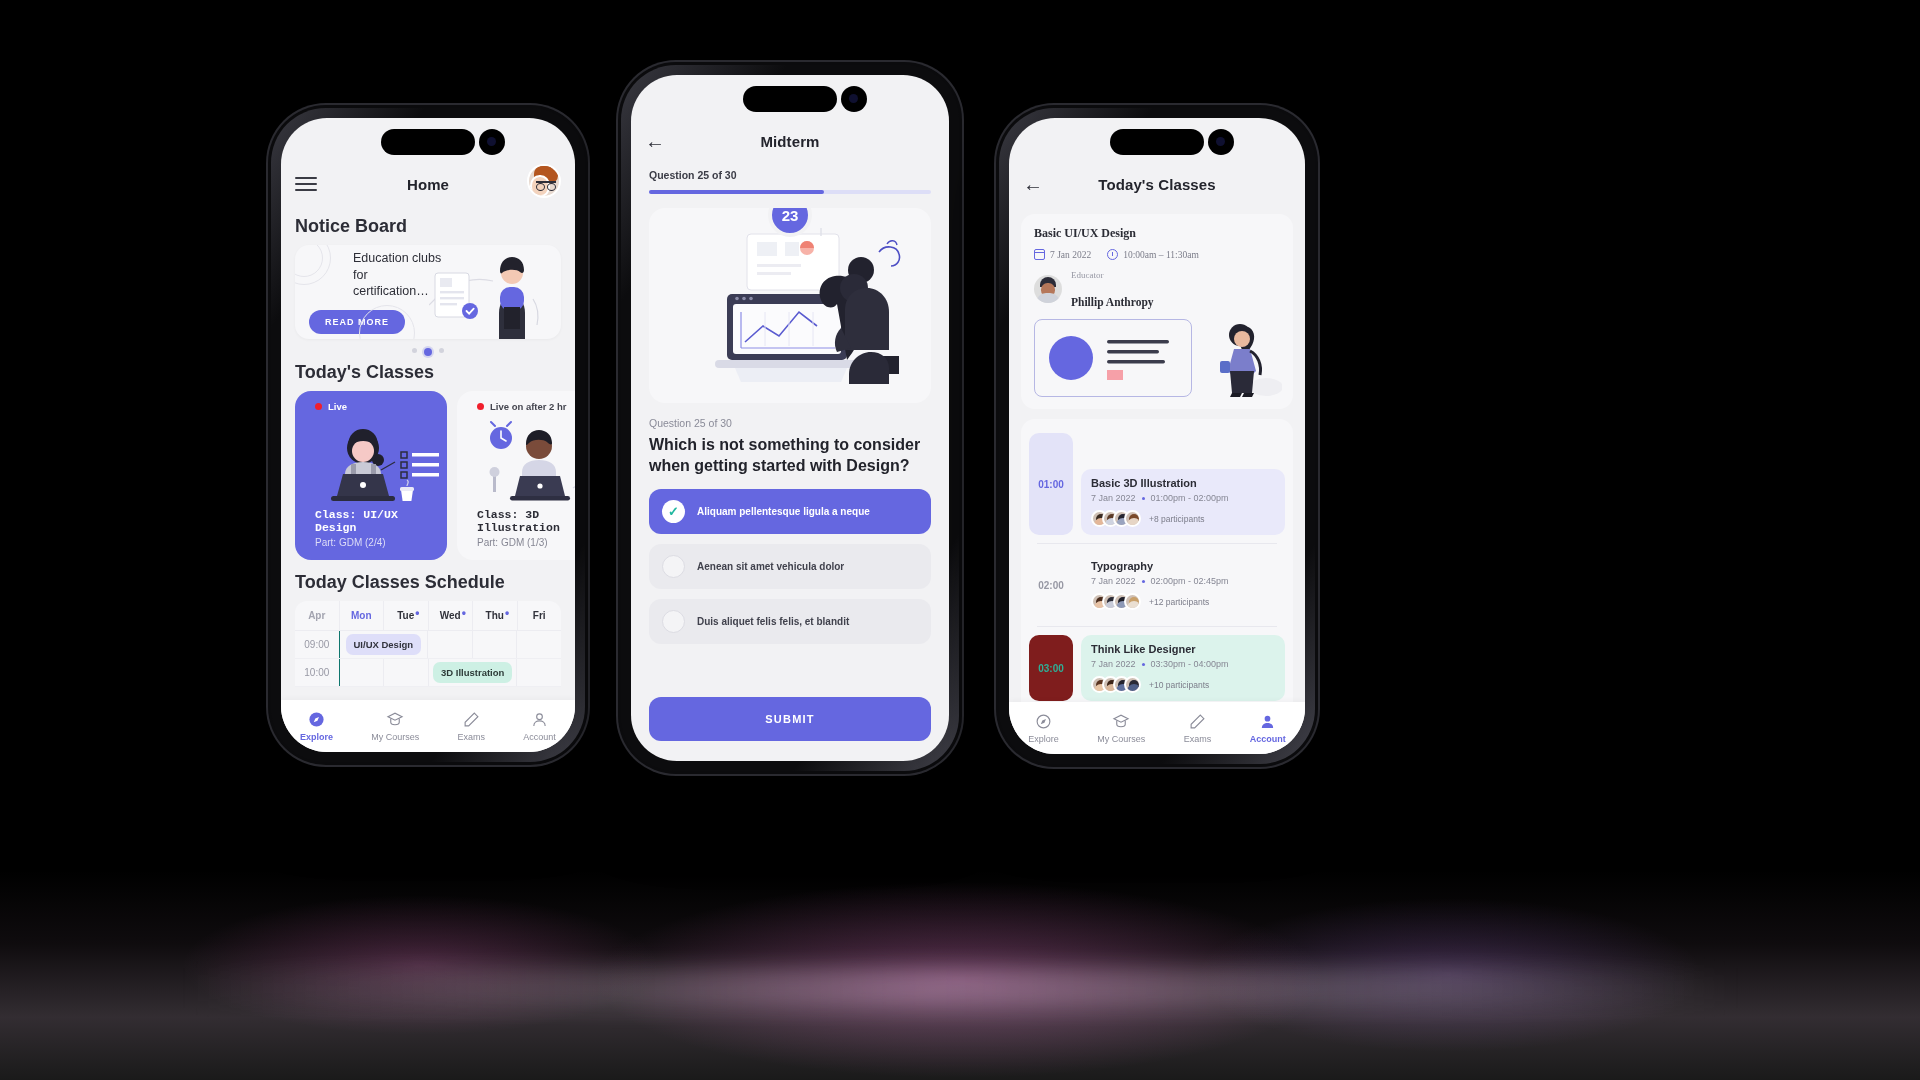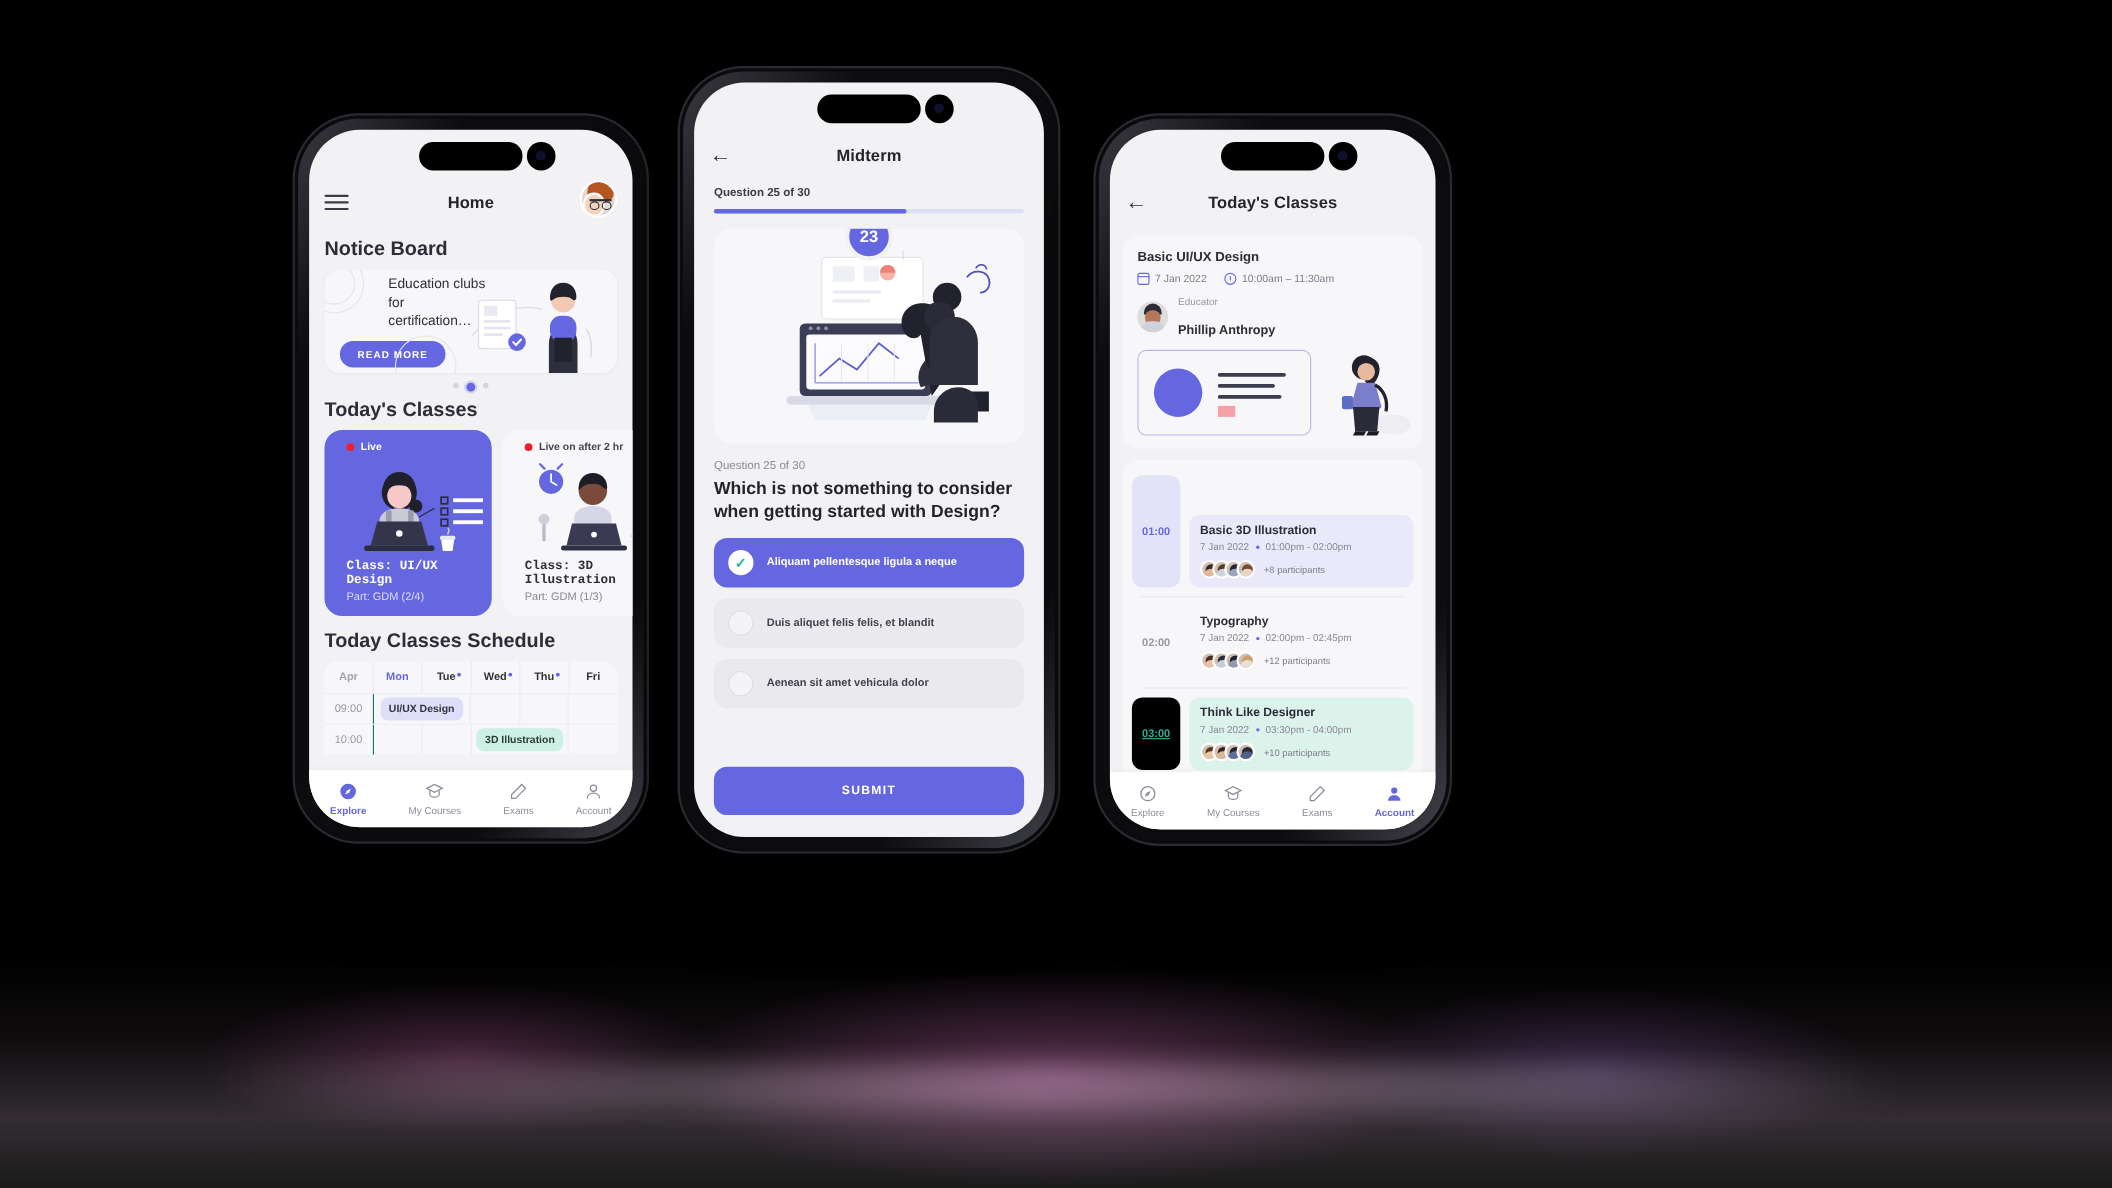--- a/index.html
+++ b/index.html
@@ -191,21 +191,21 @@
   .opt-text { font-size:10px; font-weight:600; }
   .option.sel .opt-text { color:#fff; }
   .option.idle .opt-text { color:#41424d; }
   .submit {
     position:absolute; left:18px; right:18px; bottom:20px; height:44px;
     background:#6567e0; color:#fff; border:none; border-radius:12px;
     font-size:11px; font-weight:700; letter-spacing:1.2px; font-family:inherit; cursor:pointer;
   }
 
   
-  .detail-card { margin:4px 12px 0; background:#f7f7f9; border-radius:14px; padding:12px 13px; }
+  .detail-card { margin:4px 12px 0; background:#f7f7f9; border-radius:14px; padding:12px 13px;font-family:Liberation Serif, serif; }
   .d-title { font-size:12px; font-weight:700; color:#2b2c35; }
   .d-meta { display:flex; align-items:center; gap:16px; margin-top:8px; font-size:9.5px; color:#7b7c89; }
   .d-meta span { display:flex; align-items:center; gap:5px; }
   .ico-cal { width:11px; height:11px; border:1.4px solid #6567e0; border-radius:2px; position:relative; }
   .ico-cal::before { content:""; position:absolute; left:-1.4px; right:-1.4px; top:1.5px; height:1.4px; background:#6567e0; }
   .ico-clock { width:11px; height:11px; border:1.4px solid #6567e0; border-radius:50%; position:relative; }
   .ico-clock::after { content:""; position:absolute; left:4px; top:2px; width:1.2px; height:4px; background:#6567e0; }
   .educator { display:flex; align-items:center; gap:9px; margin-top:10px; }
   .edu-av { width:28px; height:28px; border-radius:50%; background:#ddd; position:relative; overflow:hidden; flex:0 0 auto; }
   .edu-av .h { position:absolute; left:6px; top:2px; width:16px; height:10px; background:#2c2c38; border-radius:8px 8px 0 0; }
@@ -217,21 +217,21 @@
   .d-panel { flex:1; height:100%; border:1.5px solid #b6b7e4; border-radius:8px; display:flex; align-items:center; gap:10px; padding:0 10px; }
 
   .agenda { margin:10px 12px 0; background:#f7f7f9; border-radius:14px; padding:8px; }
   .ag-row { display:flex; gap:8px; align-items:stretch; padding:6px 0; }
   .ag-time {
     width:44px; flex:0 0 44px; border-radius:10px; display:flex; align-items:center;
     justify-content:center; font-size:10px; font-weight:600;
   }
   .ag-time.pu { background:#e3e3f8; color:#6567e0; }
   .ag-time.pl { background:transparent; color:#9798a4; }
-  .ag-time.mi { background:#000000; color:#2fae96;text-decoration:underline; }
+  .ag-time.mi { background:#7f1d1d; color:#2fae96; }
   .ag-body { flex:1; border-radius:10px; padding:8px 10px; }
   .ag-body.pu { background:#e9e9fa;margin-top:36px; }
   .ag-body.pl { background:transparent; }
   .ag-body.mi { background:#dcf3ec; }
   .ag-title { font-size:11px; font-weight:700; color:#2b2c35; }
   .ag-sub { font-size:9px; color:#868794; margin-top:4px; display:flex; align-items:center; gap:6px; }
   .ag-sub .sep { width:3px; height:3px; border-radius:50%; background:#6567e0; display:inline-block; }
   .faces { display:flex; align-items:center; margin-top:7px; }
   .face { width:17px; height:17px; border-radius:50%; border:2px solid #fff; margin-left:-6px; background:#cfc0b5; position:relative; overflow:hidden; }
   .face:first-child { margin-left:0; }
@@ -492,25 +492,25 @@
       <div class="qnum">Question 25 of 30</div>
       <div class="qtext">Which is not something to consider when getting started with Design?</div>
 
       <div class="options">
         <div class="option sel">
           <span class="opt-circle">✓</span>
           <span class="opt-text">Aliquam pellentesque ligula a neque</span>
         </div>
         <div class="option idle">
           <span class="opt-circle"></span>
-          <span class="opt-text">Duis aliquet felis felis, et blandit</span>
+          <span class="opt-text">Aenean sit amet vehicula dolor</span>
         </div>
         <div class="option idle">
           <span class="opt-circle"></span>
-          <span class="opt-text">Aenean sit amet vehicula dolor</span>
+          <span class="opt-text">Duis aliquet felis felis, et blandit</span>
         </div>
       </div>
 
       <button class="submit">SUBMIT</button>
     </div>
   </div>
 
   <div class="phone" id="phone-right">
     <div class="screen">
       <div class="island">

